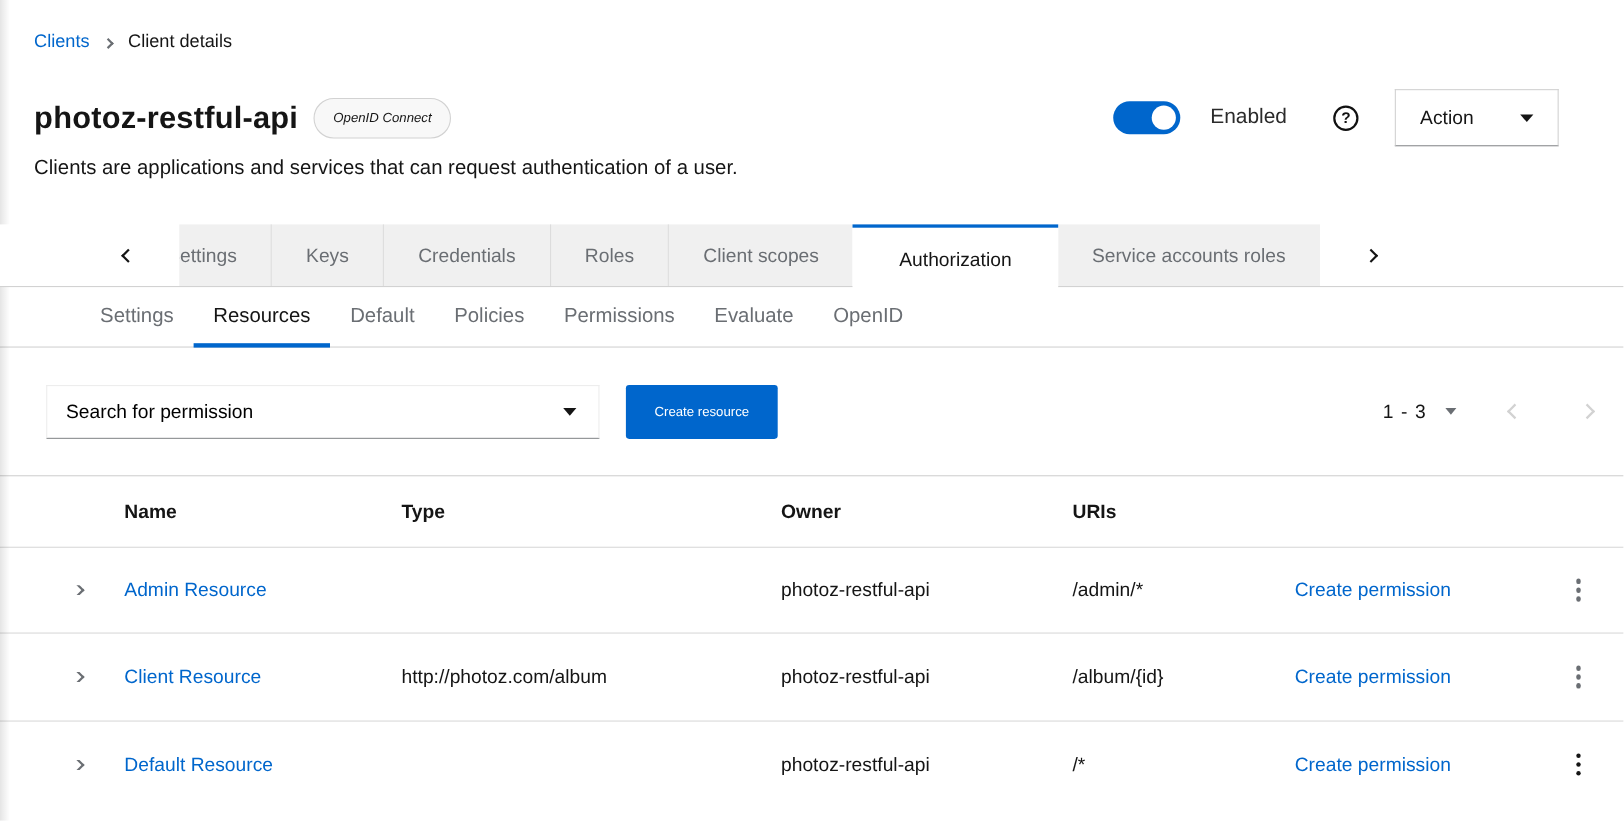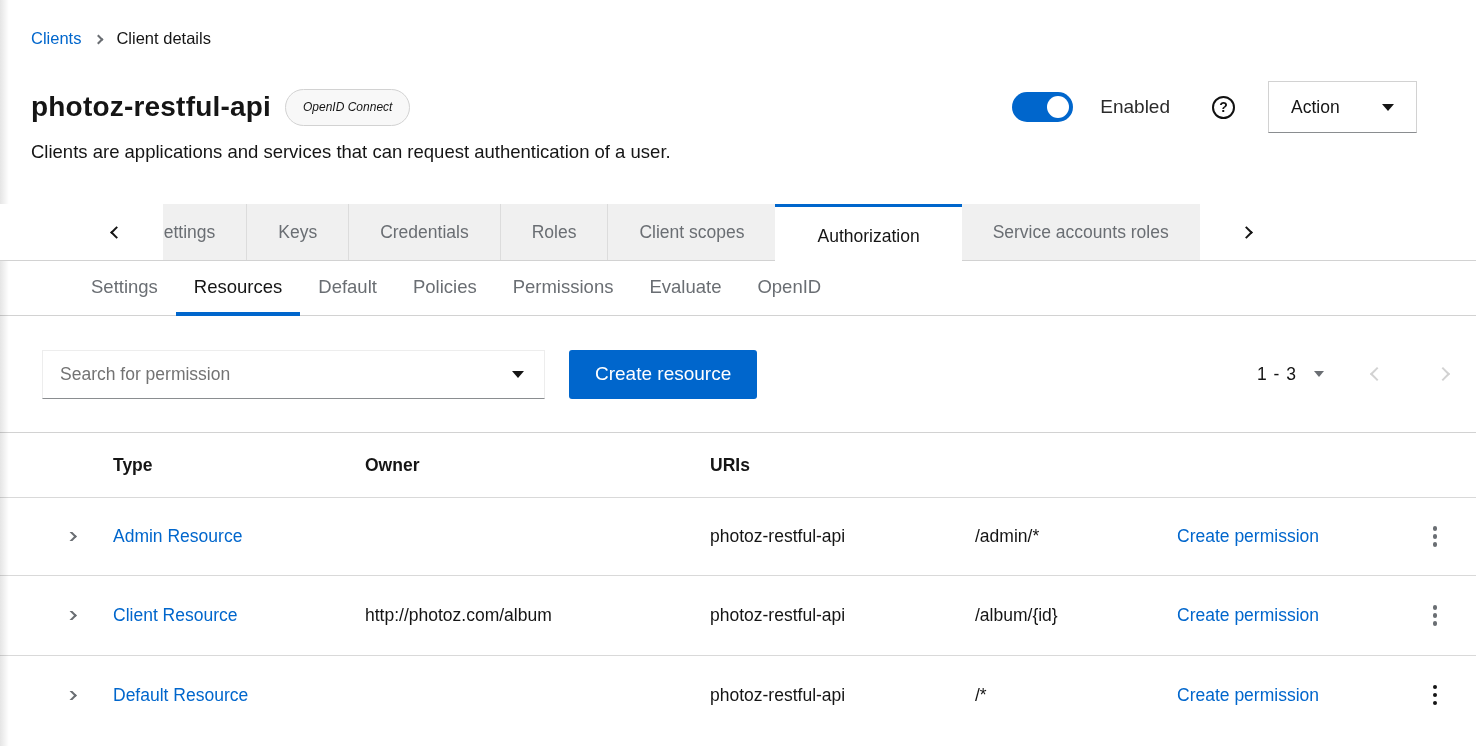--- a/index.html
+++ b/index.html
@@ -54,23 +54,23 @@
   
   .subtabbar { display:flex; align-items:stretch; height:55px; border-bottom:1px solid #d2d2d2; padding-left:73px; }
   .subtab { display:flex; align-items:center; padding:0 18px; font-size:18.5px; color:#6a6e73;
     cursor:pointer; border-bottom:4px solid transparent; margin-bottom:-1px; }
   .subtab.active { color:#151515; border-bottom-color:#0066cc; }
 
   
   .toolbar { height:116px; display:flex; align-items:center; padding:0 28px 0 42px; }
   .search-select { width:503px; height:49px; border:1px solid #ededed; border-bottom:1px solid #8a8d90;
     display:flex; align-items:center; justify-content:space-between; padding:0 20px 0 17px;
-    font-size:17.5px; color:#737373; cursor:pointer; background:#fff; }
+    font-size:17.5px; color:#000000; cursor:pointer; background:#fff; }
   .primary-btn { margin-left:24px; height:49px; padding:0 26px; background:#0066cc; color:#fff;
-    font-size:19px; border:none; border-radius:3px; cursor:pointer; font-family:inherit; }
+    font-size:12px; border:none; border-radius:3px; cursor:pointer; font-family:inherit; }
   .pagination { margin-left:auto; display:flex; align-items:center; }
   .page-range { font-size:17.5px; color:#151515; letter-spacing:1px; }
   .pagination .caret-down { border-top-color:#6a6e73; border-left-width:5px; border-right-width:5px; border-top-width:6px; margin-left:17px; cursor:pointer; }
   .pg-nav { display:flex; align-items:center; margin-left:48px; gap:56px; }
   .pg-chev { width:10px; height:10px; border-right:2.6px solid #d2d2d2; border-top:2.6px solid #d2d2d2; cursor:default; }
   .pg-chev.left { transform:rotate(-135deg); }
   .pg-chev.right { transform:rotate(45deg); }
 
   
   .res-table { border-top:1px solid #d2d2d2; }
@@ -173,20 +173,21 @@
     <div class="pg-nav">
       <span class="pg-chev left"></span>
       <span class="pg-chev right"></span>
     </div>
   </div>
 </div>
 
 <div class="res-table">
   <div class="tr head">
     <div class="td expand-cell"></div>
+    <div class="td">Name</div>
     <div class="td">Type</div>
     <div class="td">Owner</div>
     <div class="td">URIs</div>
     <div class="td"></div>
     <div class="td"></div>
   </div>
 
   <div class="tr row">
     <div class="td expand-cell">
         <span class="row-chev"></span>

